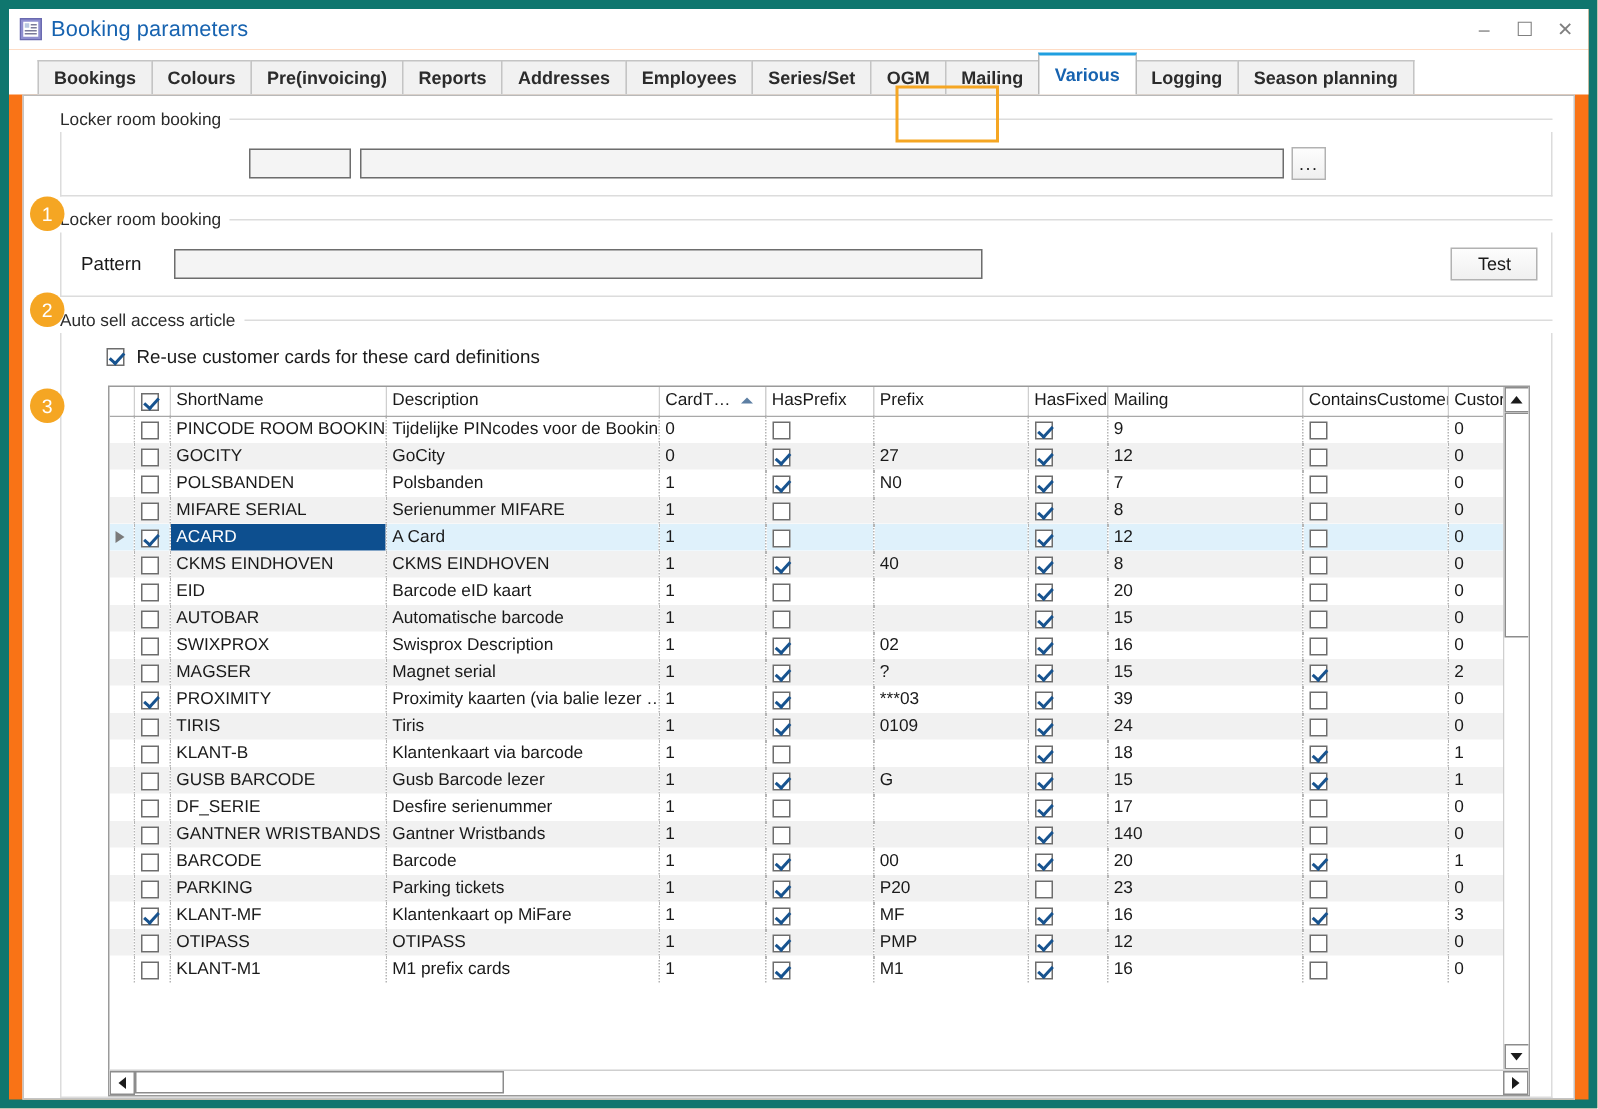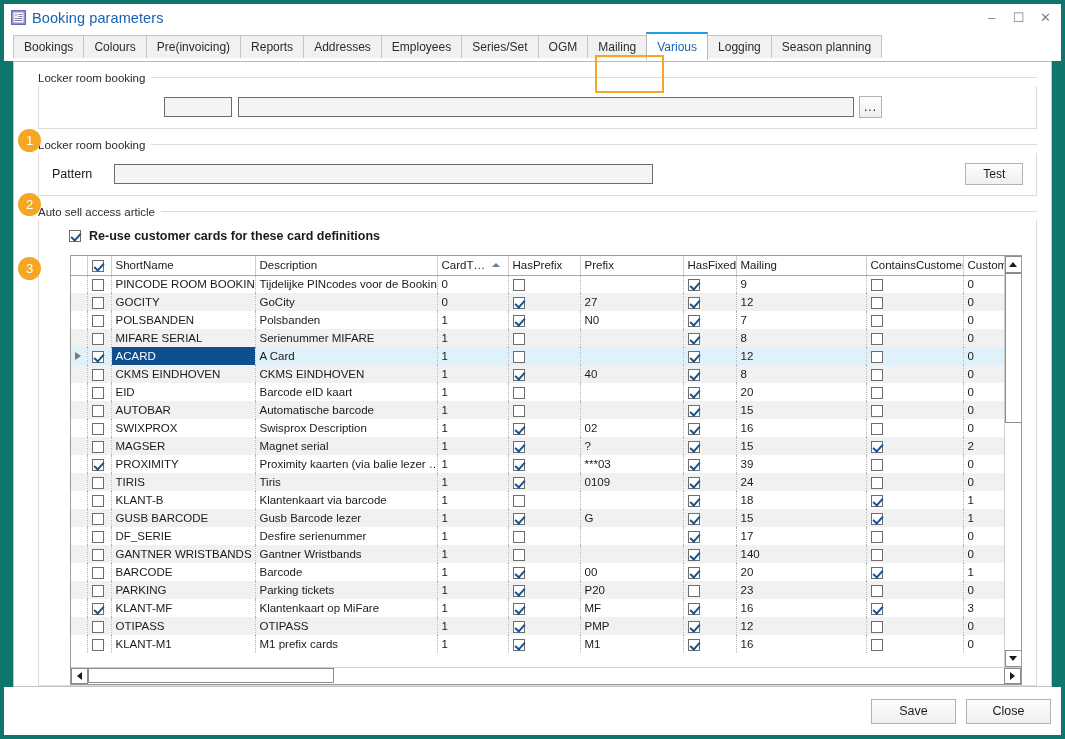--- a/index.html
+++ b/index.html
@@ -9,22 +9,22 @@
     background: #ffffff;
     font-family: "Liberation Sans", sans-serif;
     font-size: 12px;
     color: #1a1a1a;
     overflow: hidden;
   }
 
   .window {
     position: relative;
     width: 1065px; height: 739px;
-    background: #0f766e;
-    border: 4px solid #0f766e;
+    background: #f97316;
+    border: 6px solid #0f766e;
     display: flex; flex-direction: column;
   }
 
   
   .titlebar {
     height: 27px; flex: none;
     display: flex; align-items: center;
     padding: 0 2px 0 7px;
     background: #ffffff;
   }
@@ -36,24 +36,25 @@
   .winbtns { display: flex; align-items: center; gap: 0; }
   .winbtn {
     width: 27px; height: 22px;
     display: flex; align-items: center; justify-content: center;
     color: #808080; font-size: 13px; line-height: 1;
   }
 
   
   .tabstrip {
     height: 30px; flex: none;
-    display: flex; align-items: center;
-    padding-left: 9px;
+    display: flex; align-items: flex-end;
+    padding-left: 19px;
     position: relative;
     background: #ffffff;
+    font-weight: bold;
   }
   .tab {
     height: 23px;
     padding: 0 10px;
     display: flex; align-items: center;
     border: 1px solid #c4c4c4;
     border-bottom: none;
     background: #f1f1f1;
     font-size: 12px; color: #2b2b2b;
     margin-right: -1px;
@@ -146,21 +147,21 @@
   }
   .chk.on::after {
     content: "";
     position: absolute;
     left: 3px; top: 0px;
     width: 4px; height: 8px;
     border: solid #17538f;
     border-width: 0 2px 2px 0;
     transform: rotate(42deg);
   }
-  .reuse-row { display: flex; align-items: center; gap: 8px; padding: 9px 0 8px 30px; font-weight: bold; }
+  .reuse-row { display: flex; align-items: center; gap: 8px; padding: 9px 0 8px 30px; }
   .reuse-row .txt { font-size: 12.5px; }
 
   
   .gridwrap {
     margin: 4px 14px 0 31px;
     border: 1px solid #9a9a9a;
     background: #ffffff;
     flex: 1 1 auto;
     display: flex; flex-direction: column;
     overflow: hidden;
@@ -741,18 +742,14 @@
                 <span class="tri-right"></span>
               </div>
           </div>
         </div>
 
       </div>
     </div>
 
   </div>
 
-  <div class="footer">
-    <span class="btn">Save</span>
-    <span class="btn">Close</span>
-  </div>
 
 </div>
 
 </body></html>

